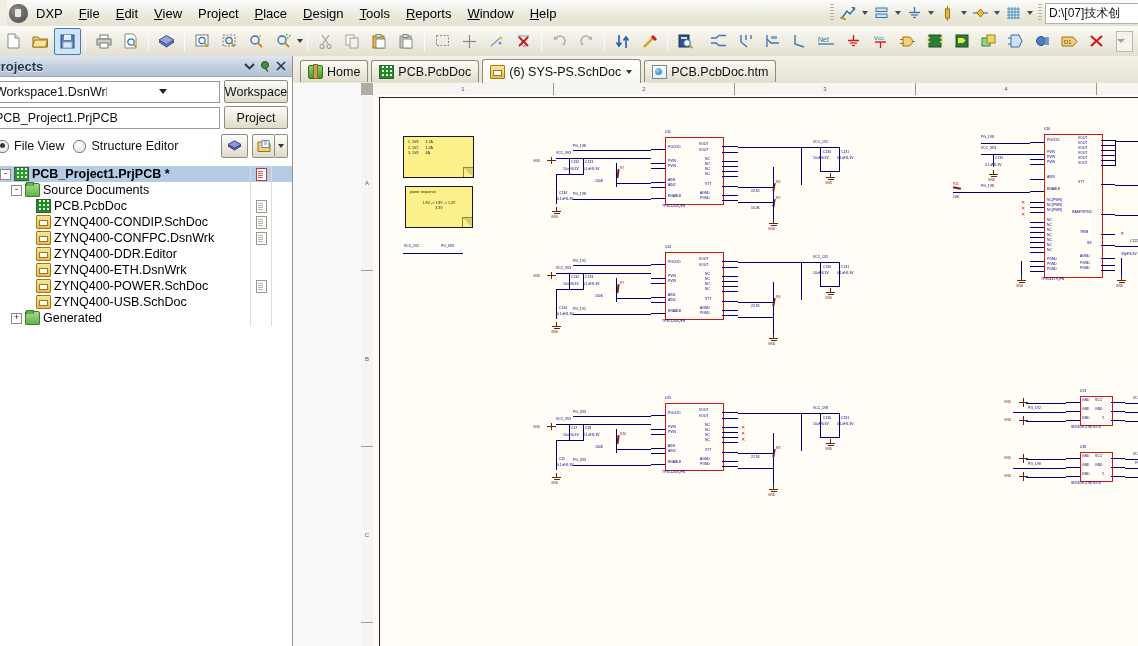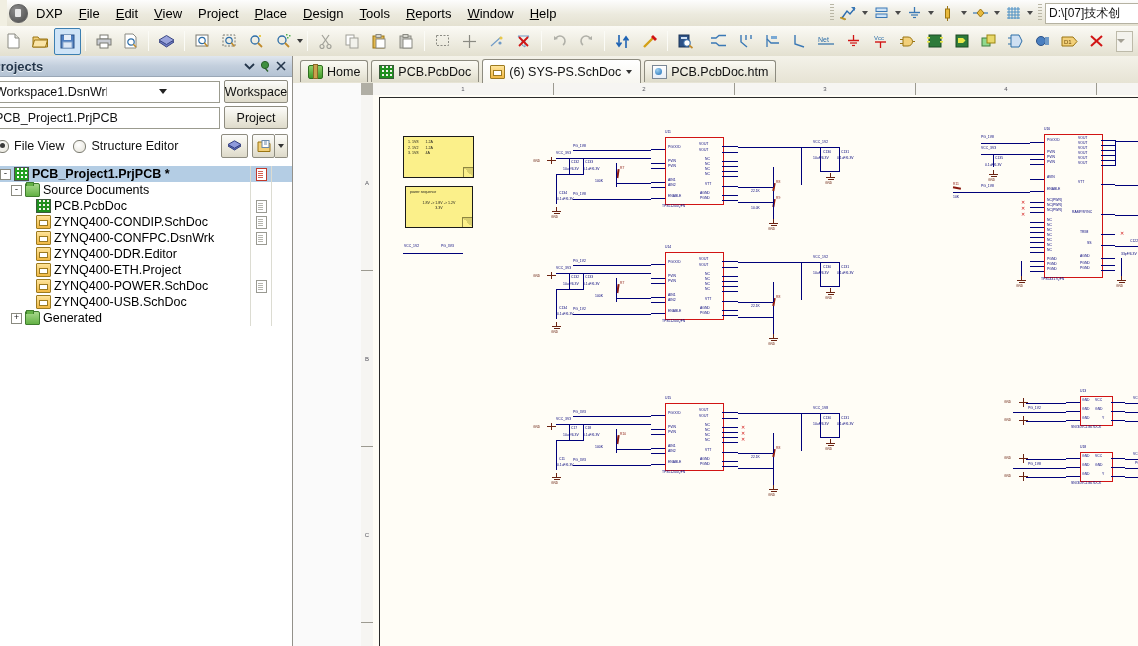--- a/index.html
+++ b/index.html
@@ -761,21 +761,21 @@
           <div class="tlabel">ZYNQ400-DDR.Editor</div>
           <div class="cols">
             <div class="tcell"></div>
             <div class="tcell"></div>
           </div>
         </div>
         <div class="tnode">
           <div style="width: 24px; flex: 0 0 auto;"></div>
           <div style="width: 9px; flex: 0 0 auto;"></div>
           <div class="ic ic-sch"></div>
-          <div class="tlabel">ZYNQ400-ETH.Project</div>
+          <div class="tlabel">ZYNQ400-ETH.DsnWrk</div>
           <div class="cols">
             <div class="tcell"></div>
             <div class="tcell"></div>
           </div>
         </div>
         <div class="tnode">
           <div style="width: 24px; flex: 0 0 auto;"></div>
           <div style="width: 9px; flex: 0 0 auto;"></div>
           <div class="ic ic-sch"></div>
           <div class="tlabel">ZYNQ400-POWER.SchDoc</div>

